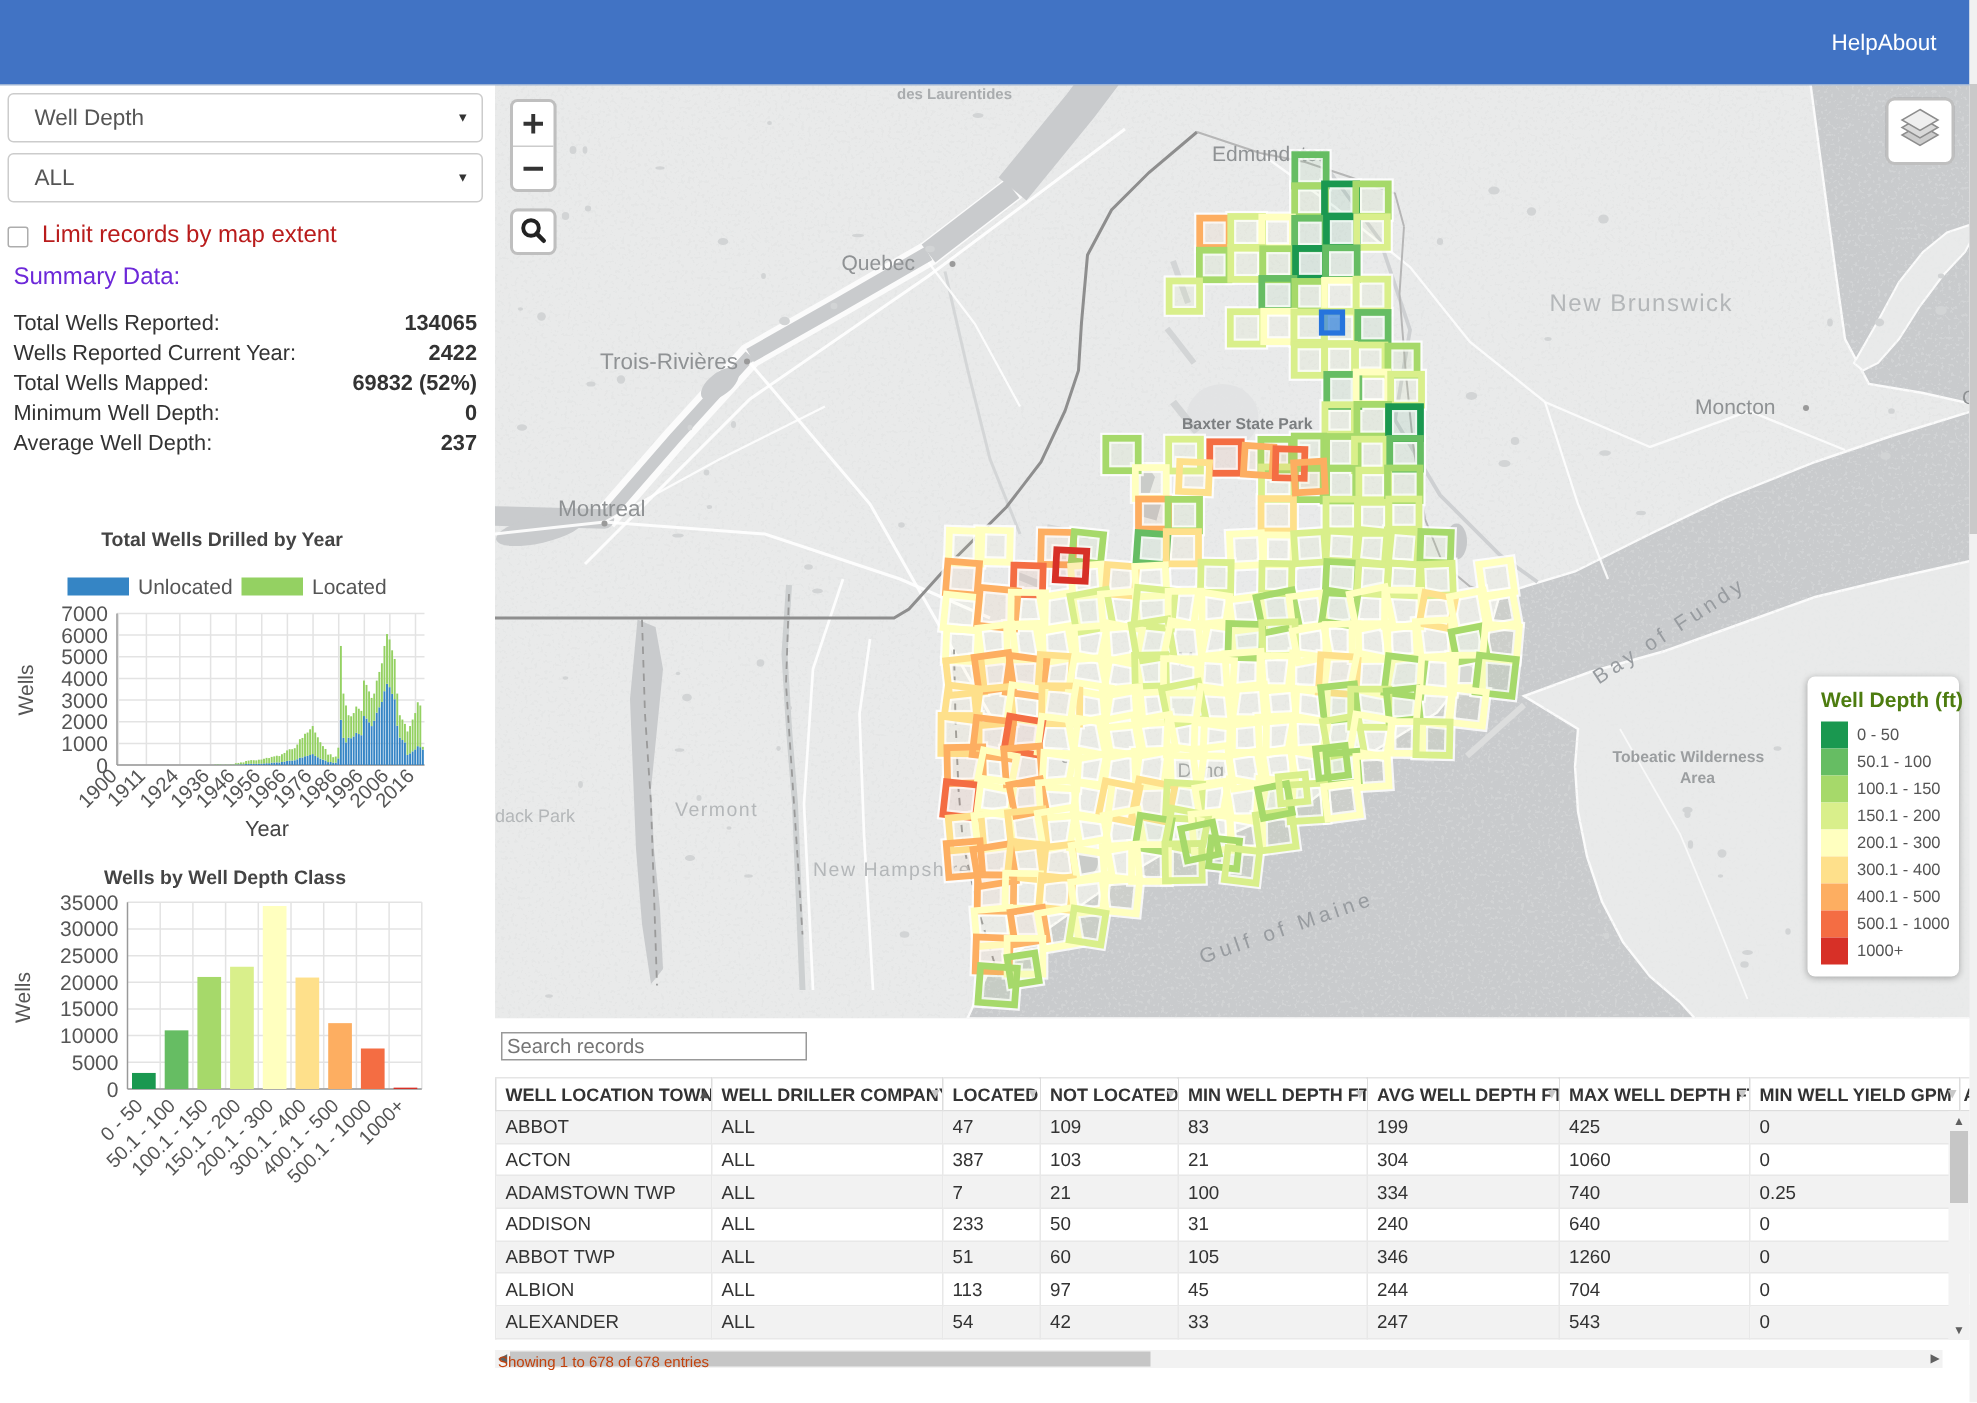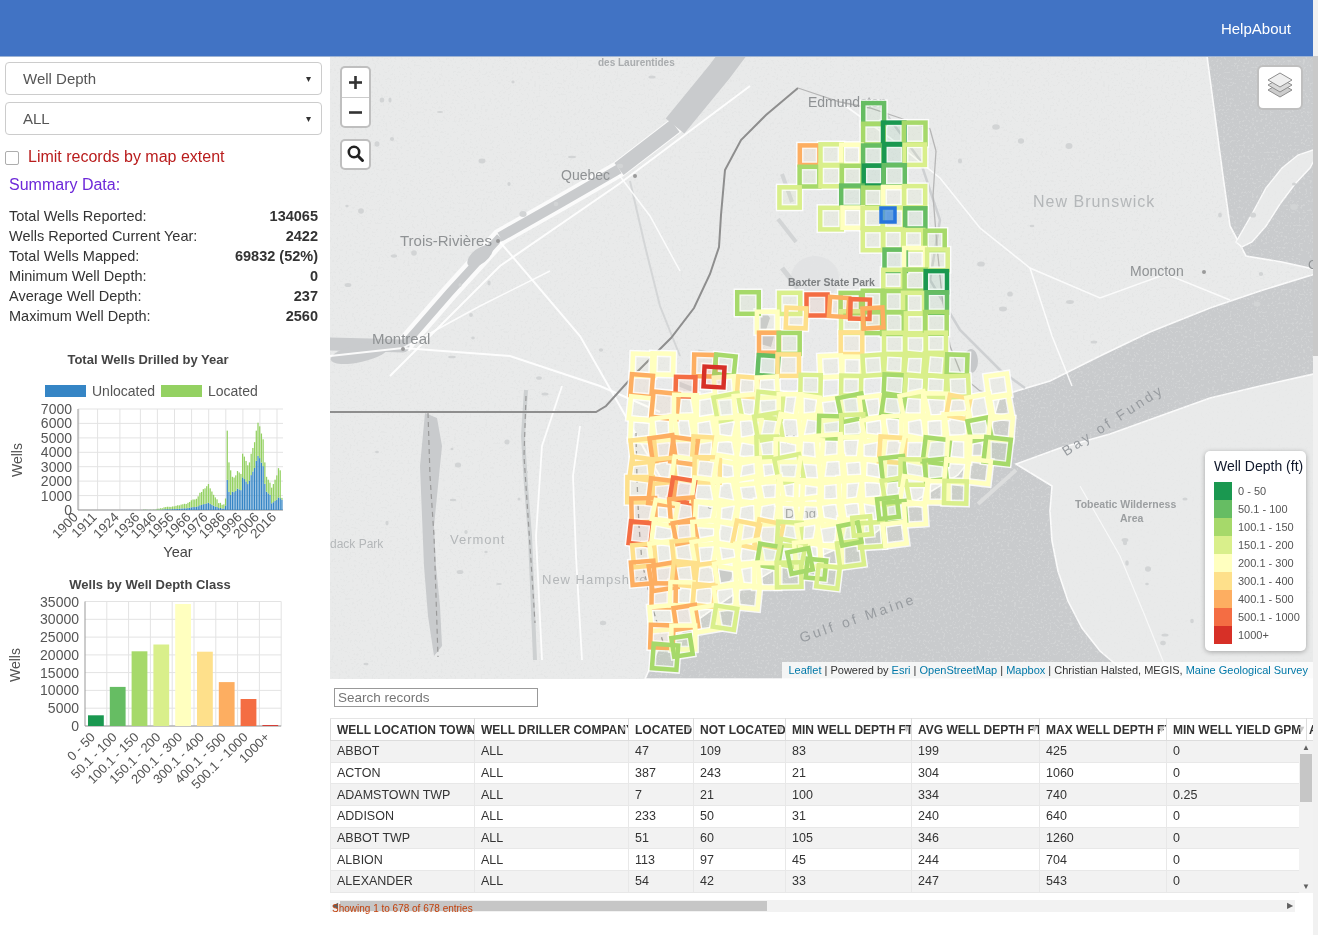--- a/index.html
+++ b/index.html
@@ -15,21 +15,21 @@
 .sumh{position:absolute;left:9px;top:120px;font-size:16px;color:#6d28d9}
 .srow{position:absolute;left:9px;width:309px;font-size:14.5px;color:#333}
 .srow b{float:right;font-weight:bold}
 .mapw{position:absolute;left:330px;top:56px;width:983px;height:623px;background:#e9eaea;overflow:hidden}
 .zc{position:absolute;left:10px;top:10px;width:31px;background:#fff;border:2px solid rgba(0,0,0,0.25);border-radius:5px}
 .zb{width:27px;height:29px;text-align:center;font-size:21px;font-weight:bold;color:#333;line-height:29px}
 .zb+.zb{border-top:1px solid #ccc}
 .sb{position:absolute;left:10px;top:83px;width:31px;height:31px;background:#fff;border:2px solid rgba(0,0,0,0.25);border-radius:5px}
 .lay{position:absolute;right:10px;top:9px;width:46px;height:45px;background:#fff;border:2px solid rgba(0,0,0,0.25);border-radius:6px}
 .leg{position:absolute;right:7px;bottom:28px;width:101px;background:#fff;border-radius:5px;box-shadow:0 1px 5px rgba(0,0,0,0.3);padding:7px 9px 8px 9px}
-.leg h4{font-size:14px;color:#0f172a;font-weight:normal;margin-bottom:7px;white-space:nowrap}
+.leg h4{font-size:14px;color:#4d7c0f;font-weight:bold;margin-bottom:7px;white-space:nowrap}
 .li{height:18px;white-space:nowrap}
 .sw{display:inline-block;width:18px;height:18px;vertical-align:middle}
 .lt{font-size:11px;color:#555;margin-left:6px;vertical-align:middle}
 .attr{position:absolute;right:0;bottom:0;left:auto;background:rgba(255,255,255,0.8);font-size:11px;color:#333;padding:2px 5px 3px 6px;white-space:nowrap}
 .attr a{color:#0078a8;text-decoration:none}
 .bot{position:absolute;left:330px;top:679px;width:983px;height:256px;background:#fff;overflow:hidden}
 .srch{position:absolute;left:4px;top:9px;width:204px;height:19px;border:1px solid #999;font-size:13.5px;color:#777;padding-left:3px;line-height:17px;background:#fff}
 table.dt{position:absolute;left:0;top:39px;border-collapse:collapse;table-layout:fixed;font-size:12.5px;color:#333}
 table.dt th{border:1px solid #ddd;border-top:1px solid #e5e5e5;height:22px;text-align:left;padding:0 2px 0 6px;font-size:12px;position:relative;white-space:nowrap;overflow:hidden;background:#fff}
 table.dt td{border:1px solid #e8e8e8;height:21.7px;padding:0 4px 0 6px;white-space:nowrap;overflow:hidden;background:#fff}
@@ -55,21 +55,20 @@
   <div class="sel" style="top:6px">Well Depth<span class="car">▾</span></div>
   <div class="sel" style="top:46px">ALL<span class="car">▾</span></div>
   <div class="cb"></div>
     <div class="cbl">Limit records by map extent</div>
   <div class="sumh">Summary Data:</div>
   <div class="srow" style="top:152px">Total Wells Reported:<b>134065</b></div>
   <div class="srow" style="top:172px">Wells Reported Current Year:<b>2422</b></div>
   <div class="srow" style="top:192px">Total Wells Mapped:<b>69832 (52%)</b></div>
   <div class="srow" style="top:212px">Minimum Well Depth:<b>0</b></div>
   <div class="srow" style="top:232px">Average Well Depth:<b>237</b></div>
-  <div class="srow" style="top:252px">Maximum Well Depth:<b>2560</b></div>
   <svg class="chart" style="top:289px" width="330" height="225" viewBox="0 0 330 225">
     <text x="148" y="19" text-anchor="middle" font-size="13" font-weight="bold" fill="#444">Total Wells Drilled by Year</text>
     <rect x="45" y="40" width="41" height="12" fill="#3585c5"></rect>
     <text x="92" y="51" font-size="14" fill="#555">Unlocated</text>
     <rect x="161" y="40" width="41" height="12" fill="#94d162"></rect>
     <text x="208" y="51" font-size="14" fill="#555">Located</text>
     <line x1="78.0" y1="165.0" x2="283.0" y2="165.0" stroke="#e3e3e3" stroke-width="1"></line>
       <line x1="78.0" y1="150.6" x2="283.0" y2="150.6" stroke="#e3e3e3" stroke-width="1"></line>
       <line x1="78.0" y1="136.1" x2="283.0" y2="136.1" stroke="#e3e3e3" stroke-width="1"></line>
       <line x1="78.0" y1="121.7" x2="283.0" y2="121.7" stroke="#e3e3e3" stroke-width="1"></line>
@@ -976,21 +975,20 @@
       <div class="li"><span class="sw" style="background:#1a9850"></span><span class="lt">0 - 50</span></div>
       <div class="li"><span class="sw" style="background:#66bd63"></span><span class="lt">50.1 - 100</span></div>
       <div class="li"><span class="sw" style="background:#a6d96a"></span><span class="lt">100.1 - 150</span></div>
       <div class="li"><span class="sw" style="background:#d9ef8b"></span><span class="lt">150.1 - 200</span></div>
       <div class="li"><span class="sw" style="background:#ffffbf"></span><span class="lt">200.1 - 300</span></div>
       <div class="li"><span class="sw" style="background:#fee08b"></span><span class="lt">300.1 - 400</span></div>
       <div class="li"><span class="sw" style="background:#fdae61"></span><span class="lt">400.1 - 500</span></div>
       <div class="li"><span class="sw" style="background:#f46d43"></span><span class="lt">500.1 - 1000</span></div>
       <div class="li"><span class="sw" style="background:#d73027"></span><span class="lt">1000+</span></div>
     </div>
-  <div class="attr"><a>Leaflet</a> | Powered by <a>Esri</a> | <a>OpenStreetMap</a> | <a>Mapbox</a> | Christian Halsted, MEGIS, <a>Maine Geological Survey</a></div>
 </div>
 <div class="bot">
   <input class="srch" value="" placeholder="Search records" style="">
   <table class="dt" style="width:1036px">
       <thead>
         <tr>
           <th style="width:144px">WELL LOCATION TOWN<span class="sArr dark">▴</span></th>
           <th style="width:154px">WELL DRILLER COMPANY<span class="sArr">▾</span></th>
           <th style="width:65px">LOCATED<span class="sArr">▾</span></th>
           <th style="width:92px">NOT LOCATED<span class="sArr">▾</span></th>
@@ -1010,21 +1008,21 @@
           <td>83</td>
           <td>199</td>
           <td>425</td>
           <td>0</td>
           <td></td>
         </tr>
         <tr>
           <td>ACTON</td>
           <td>ALL</td>
           <td>387</td>
-          <td>243</td>
+          <td>103</td>
           <td>21</td>
           <td>304</td>
           <td>1060</td>
           <td>0</td>
           <td></td>
         </tr>
         <tr>
           <td>ADAMSTOWN TWP</td>
           <td>ALL</td>
           <td>7</td>

